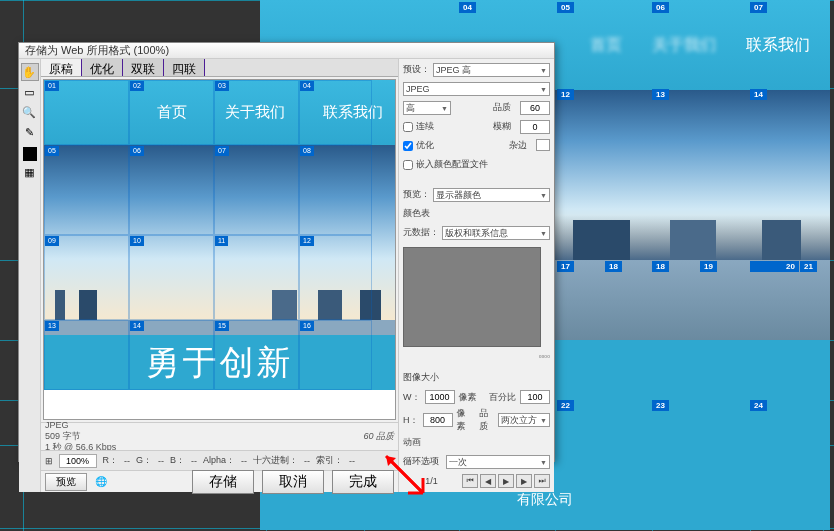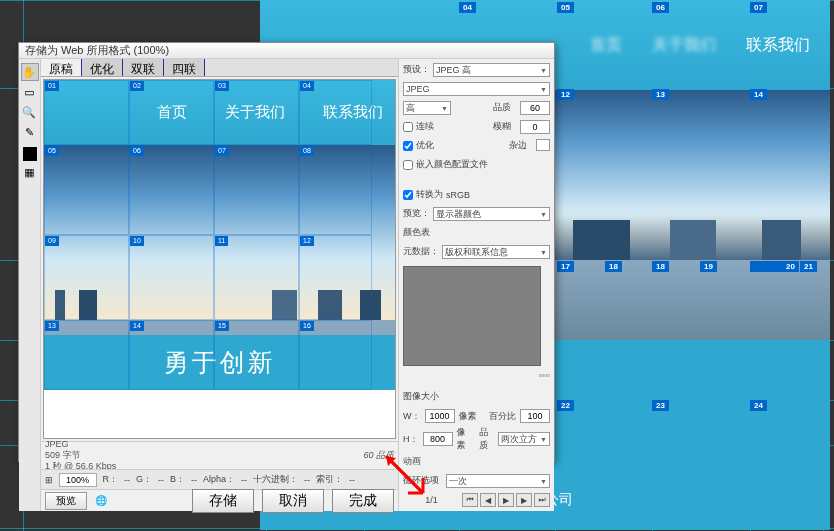--- a/index.html
+++ b/index.html
@@ -41,21 +41,21 @@
 .tab.active{background:#f0f0f0;}
 
 .preview{flex:1;position:relative;background:#fff;margin:2px;border:1px solid #999;overflow:hidden;}
 .pv-site{position:absolute;inset:0;}
 .pv-header{height:65px;background:linear-gradient(180deg,#3bb8df,#2ea8d0);display:flex;align-items:center;justify-content:flex-end;padding-right:12px;gap:38px;}
 .pv-nav{color:#fff;font-size:15px;}
 .pv-sky{height:175px;background:linear-gradient(180deg,#2a5a8a 0%,#5a9acc 30%,#d0e8f5 65%,#f5e8d0 100%);position:relative;overflow:hidden;}
 .pv-city{position:absolute;bottom:0;left:0;right:0;height:35px;}
 .pv-city::before{content:"";position:absolute;bottom:0;left:0;right:0;height:30px;background-image:linear-gradient(90deg,transparent 3%,#3a5a7a 3%,#3a5a7a 6%,transparent 6%,transparent 10%,#2a4a6a 10%,#2a4a6a 15%,transparent 15%,transparent 65%,#4a6a8a 65%,#4a6a8a 72%,transparent 72%,transparent 78%,#3a5a7a 78%,#3a5a7a 85%,transparent 85%,transparent 90%,#2a4a6a 90%,#2a4a6a 96%,transparent 96%);}
 .pv-water{height:15px;background:#8aa8c0;}
-.pv-text{height:55px;background:#2ea8d0;color:#fff;font-size:25px;display:flex;align-items:center;justify-content:center;letter-spacing:3px;}
+.pv-text{height:55px;background:#2ea8d0;color:#fff;font-size:34px;display:flex;align-items:center;justify-content:center;letter-spacing:3px;}
 .pv-slice{position:absolute;border:1px solid rgba(0,100,200,.3);}
 .pv-slice-num{position:absolute;top:0;left:0;background:#0066cc;color:#fff;font-size:7px;padding:0 3px;line-height:10px;}
 
 .info-row{height:28px;background:#f0f0f0;display:flex;align-items:center;padding:0 4px;font-size:9px;color:#555;border-top:1px solid #ccc;}
 .info-left{flex:1;line-height:1.2;}
 .info-right{text-align:right;font-style:italic;}
 
 .zoom-row{height:20px;background:#e8e8e8;display:flex;align-items:center;padding:0 4px;gap:6px;font-size:9px;color:#444;border-top:1px solid #ccc;}
 .zoom-field{width:38px;height:14px;border:1px solid #aaa;background:#fff;text-align:center;font-size:9px;}
 
@@ -299,27 +299,20 @@
         <div style="width:14px;height:12px;background:#fff;border:1px solid #999"></div>
       </div>
       <div class="set-row">
         <div class="set-check">
             <input type="checkbox" style="">
             <span>嵌入颜色配置文件</span>
           </div>
       </div>
       <div style="height:8px"></div>
       <div class="set-row">
-        <div class="set-check">
-            <input type="checkbox" checked="" style="">
-            <span>转换为</span> 
-            <span>sRGB</span>
-          </div>
-      </div>
-      <div class="set-row">
         <span class="set-label">预览：</span>
         <div class="set-select">
             <span>显示器颜色</span>
           </div>
       </div>
       <div class="set-row">
           <span>颜色表</span>
         </div>
       <div class="set-row">
         <span class="set-label" style="min-width:34px">元数据：</span>

